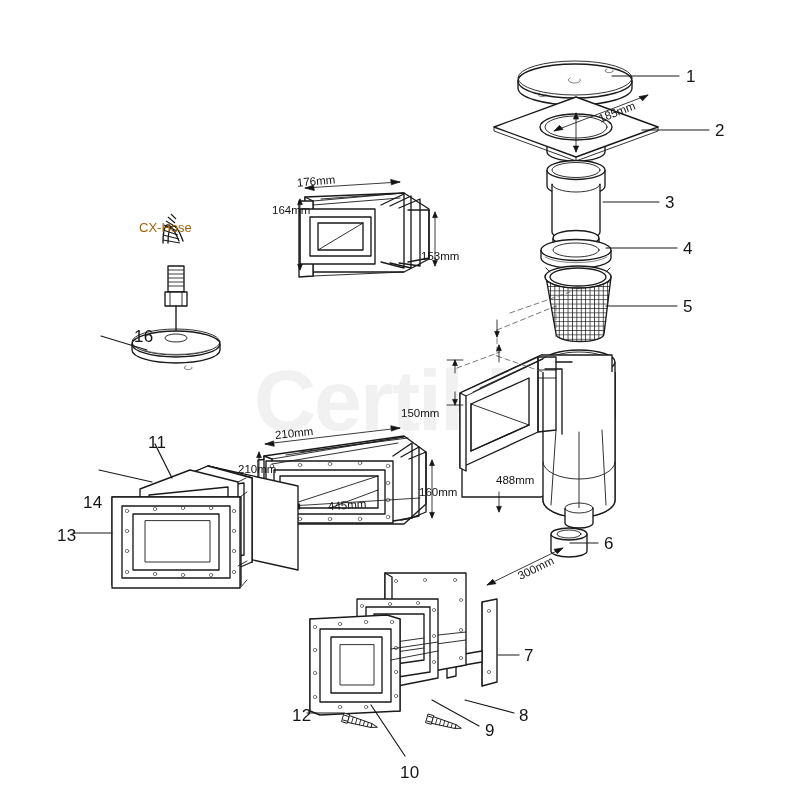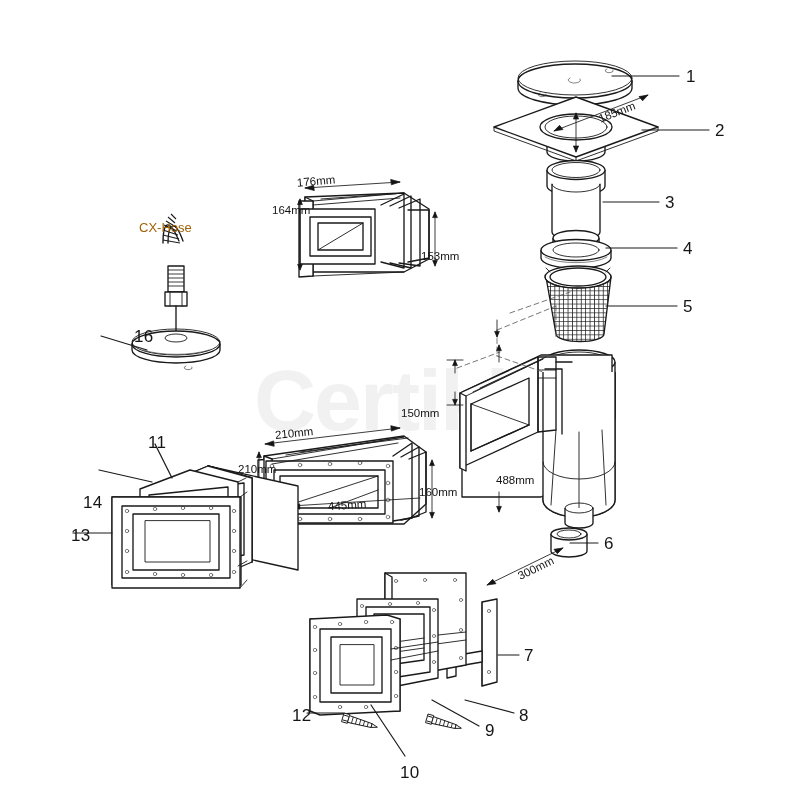--- a/index.html
+++ b/index.html
@@ -525,21 +525,21 @@
       <div class="callout" style="left: 715px; top: 122px;">2</div>
       <div class="callout" style="left: 665px; top: 194px;">3</div>
       <div class="callout" style="left: 683px; top: 240px;">4</div>
       <div class="callout" style="left: 683px; top: 298px;">5</div>
       <div class="callout" style="left: 604px; top: 535px;">6</div>
       <div class="callout" style="left: 524px; top: 647px;">7</div>
       <div class="callout" style="left: 519px; top: 707px;">8</div>
       <div class="callout" style="left: 485px; top: 722px;">9</div>
       <div class="callout" style="left: 400px; top: 764px;">10</div>
       <div class="callout" style="left: 292px; top: 707px;">12</div>
-      <div class="callout" style="left: 57px; top: 527px; margin-left: 14px;">13</div>
+      <div class="callout" style="left: 57px; top: 527px;">13</div>
       <div class="callout" style="left: 83px; top: 462px; margin-top: 32px;">14</div>
       <div class="callout" style="left: 148px; top: 434px;">11</div>
       <div class="callout" style="left: 90px; top: 328px; margin-left: 44px;">16</div>
     </div>
   <div id="dim-layer">
       <div class="dimtext" style="left: 598px; top: 107px; transform: rotate(-21deg);">185mm</div>
       <div class="dimtext" style="left: 297px; top: 176px; transform: rotate(-5deg);">176mm</div>
       <div class="dimtext" style="left: 272px; top: 205px; text-align: right;">164mm</div>
       <div class="dimtext" style="left: 421px; top: 251px;">153mm</div>
       <div class="dimtext" style="left: 401px; top: 380px; margin-top: 28px;">150mm</div>

